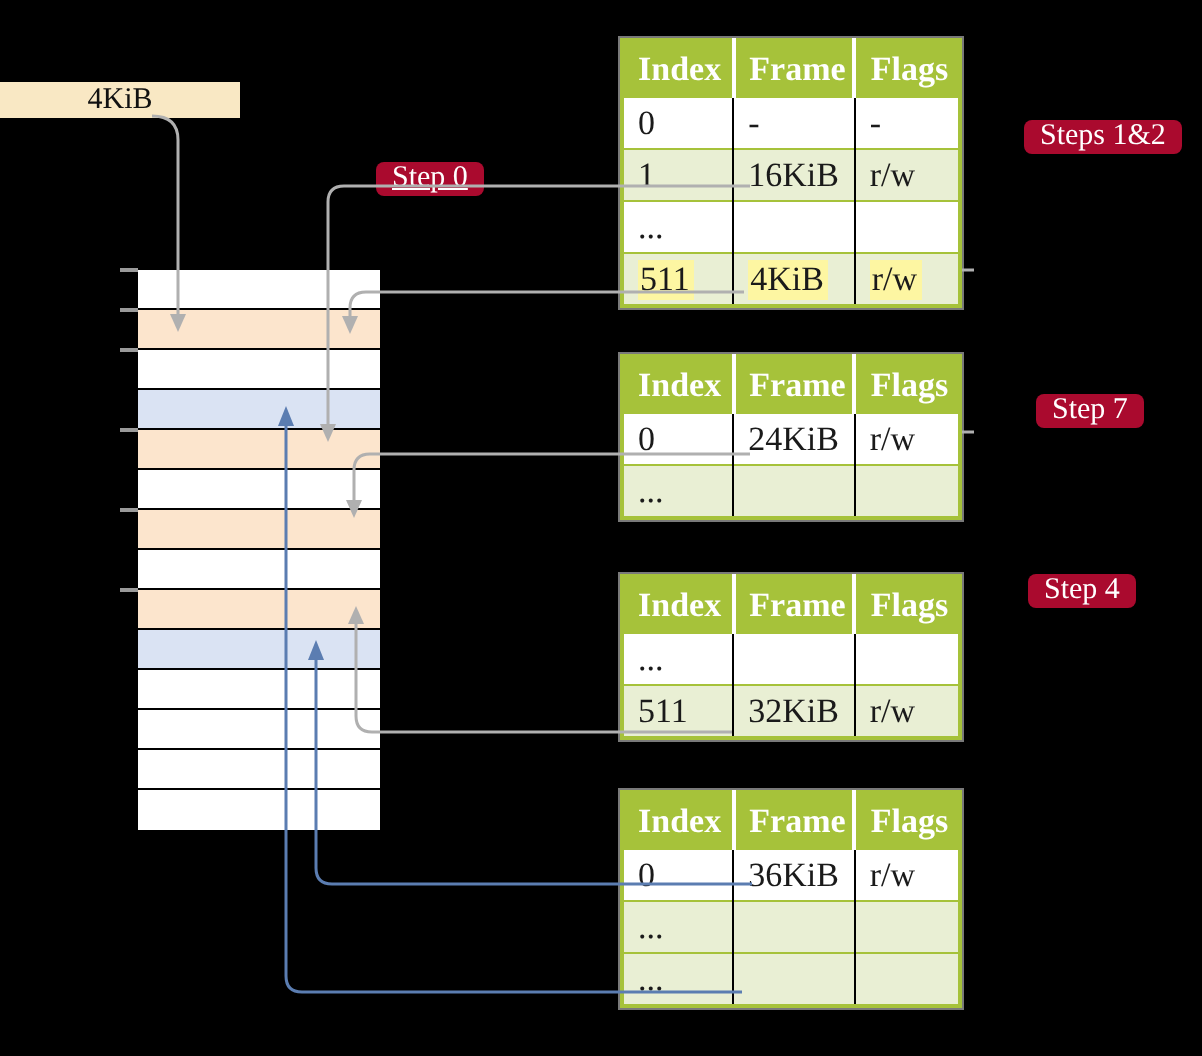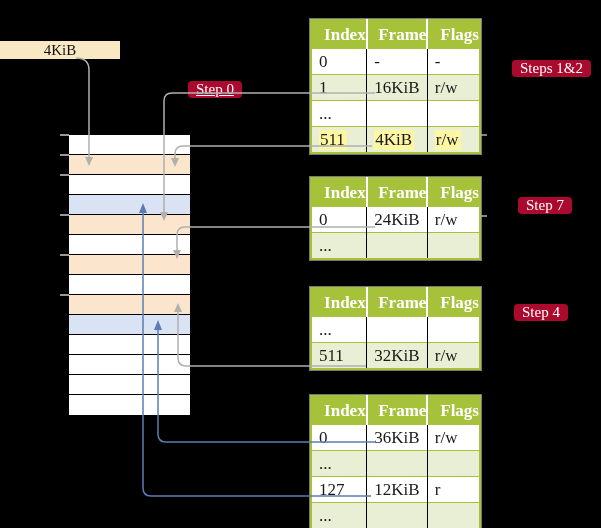--- a/index.html
+++ b/index.html
@@ -9,33 +9,33 @@
   }
   html,body{margin:0;padding:0;background:var(--bg);}
   #stage{position:relative;width:601px;height:528px;background:var(--bg);overflow:hidden;
          font-family:"Liberation Serif","DejaVu Serif",serif;}
   
   .cr3{position:absolute;left:0;top:41px;width:120px;height:18px;background:var(--cream);
        color:#111;font-size:15px;line-height:18px;text-align:center;}
   
   .badge{position:absolute;background:var(--badge);color:#ffffff;font-size:15px;line-height:17px;
          padding:0 8px;border-radius:4px;white-space:nowrap;margin-top:40px;}
-  .b0{left:188px;top:41px;text-decoration:underline;} .b12{left:512px;top:20px;} .b3{left:518px;top:157px;} .b4{left:514px;top:264px;}
+  .b0{left:188px;top:41px;text-decoration:underline;} .b12{left:512px;top:20px;} .b3{left:518px;top:157px;} .b4{left:514px;top:247px;}
   
   #mem{position:absolute;left:69px;top:135px;width:121px;height:280px;background:#fff;}
   .mrow{box-sizing:border-box;height:20px;border-bottom:1px solid #000;}
   .mrow:last-child{border-bottom:none;}
   .mrow.white{background:#ffffff;} .mrow.peach{background:var(--peach);} .mrow.blue{background:var(--bluerow);}
   .tick{position:absolute;left:60px;width:9px;height:2px;background:var(--tick);}
   
   .ptable{position:absolute;left:310px;width:171px;}
   .t0{top:19px;} .t1{top:177px;} .t2{top:287px;} .t3{top:395px;}
   .ptable table{border-collapse:collapse;table-layout:fixed;width:171px;
                 border:2px solid var(--olive);box-shadow:0 0 0 1px rgba(220,220,220,.55);}
-  .ptable th{background:var(--olive);color:#fff;font-size:17px;font-weight:bold;text-align:right;
+  .ptable th{background:var(--olive);color:#fff;font-size:17px;font-weight:bold;text-align:left;
              height:27px;padding:0 0 0 7px;border-left:2px solid #fff;}
   .ptable th:first-child{border-left:none;}
   .ptable td{height:25px;font-size:17px;color:var(--bodytext);padding:0 0 0 7px;
              border-left:1px solid #000;border-top:1px solid var(--olive);background:#fff;}
   .ptable td:first-child{border-left:none;}
   .ptable tr.alt td{background:var(--lightgreen);}
   .ptable col.c0{width:55px;} .ptable col.c1{width:60px;} .ptable col.c2{width:52px;}
   .hl{background:var(--hl);padding:0 2px 1px 1px;}
   
   #wires{position:absolute;left:0;top:0;width:601px;height:528px;pointer-events:none;}
@@ -183,25 +183,20 @@
           </tr>
           <tr>
             <td>0</td>
             <td>36KiB</td>
             <td>r/w</td>
           </tr>
           <tr class="alt">
             <td>...</td>
             <td></td>
             <td></td>
-          </tr>
-          <tr>
-            <td>127</td>
-            <td>12KiB</td>
-            <td>r</td>
           </tr>
           <tr class="alt">
             <td>...</td>
             <td></td>
             <td></td>
           </tr>
         </tbody>
       </table>
     </div>
 

